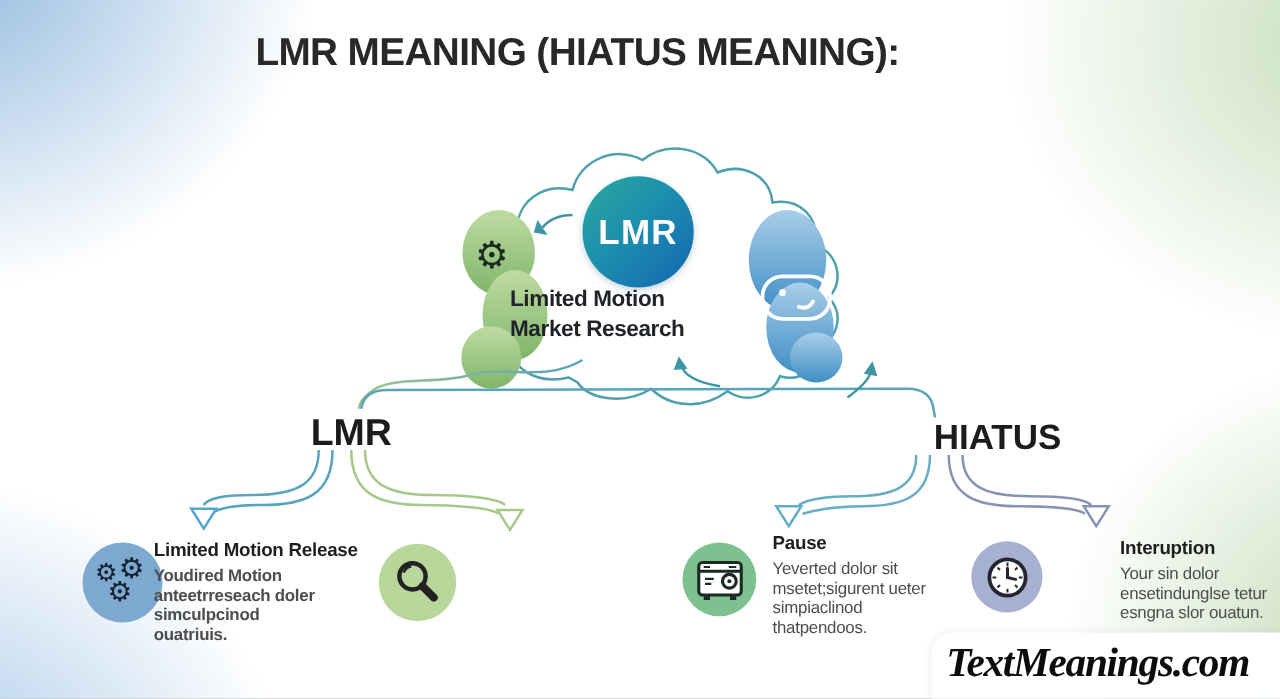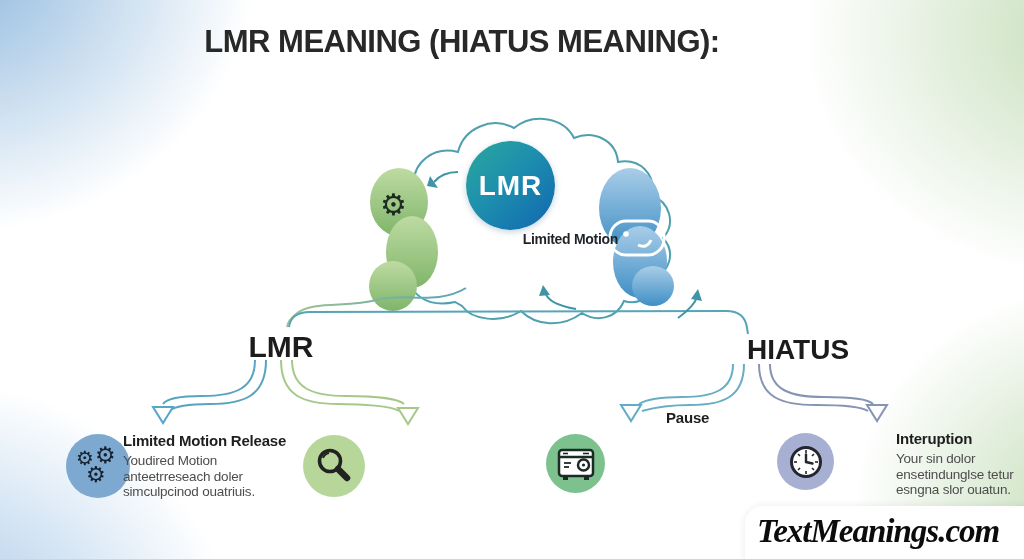--- a/index.html
+++ b/index.html
@@ -22,42 +22,42 @@
   .title-l1{font-size:31px;font-weight:bold;letter-spacing:-.5px;}
   .title-l2{font-size:29px;font-weight:500;letter-spacing:-.5px;margin-top:6px;}
   
   .lmr-circle{
     position:absolute;left:466px;top:141px;width:89px;height:89px;border-radius:50%;
     background:linear-gradient(135deg,#2aa89c 0%,#1d8fae 45%,#1266b0 100%);
     display:flex;align-items:center;justify-content:center;
     color:#fff;font-size:28px;font-weight:bold;letter-spacing:1px;
     box-shadow:0 2px 6px rgba(20,80,120,.25);
   }
-  .cloud-text{position:absolute;left:408px;top:227px;width:210px;text-align:right;
-    color:#1f2328;font-size:14px;font-weight:bold;line-height:24px;letter-spacing:-.3px;}
+  .cloud-text{position:absolute;left:408px;top:227px;width:210px;text-align:left;
+    color:#1f2328;font-size:18px;font-weight:bold;line-height:24px;letter-spacing:-.3px;}
   .cloud-gear{position:absolute;left:380px;top:190px;font-family:"DejaVu Sans",sans-serif;
     font-size:30px;color:#1d2a20;line-height:30px;}
   
   .branch{position:absolute;color:#1c1c1c;font-weight:bold;text-align:center;}
   .branch-lmr{left:231px;top:330px;width:100px;font-size:30px;}
   .branch-hiatus{left:734px;top:334px;width:128px;font-size:28px;}
   
   .item-circle{position:absolute;border-radius:50%;display:flex;align-items:center;justify-content:center;}
   .ic1{left:66px;top:434px;width:64px;height:64px;background:#7da9d0;}
   .ic2{left:303px;top:435px;width:62px;height:62px;background:#b7d79a;}
   .ic3{left:546px;top:434px;width:59px;height:59px;background:#7dc28e;}
   .ic4{left:777px;top:433px;width:57px;height:57px;background:#a7b0d2;}
   .item-text{position:absolute;color:#222;}
   .it1{left:123px;top:432px;width:185px;}
   .it2{left:378px;top:440px;width:160px;}
-  .it3{left:618px;top:409px;width:160px;margin-left:48px;}
+  .it3{left:618px;top:426px;width:160px;}
   .it4{left:896px;top:430px;width:160px;}
   .item-title{font-size:15px;font-weight:bold;letter-spacing:-.2px;color:#1e1e1e;}
   .item-body{font-size:13.5px;line-height:15.5px;color:#4d4d4d;margin-top:4px;letter-spacing:-.2px;}
-  .ib1{width:135px;} .ib2{width:138px;} .ib3{width:148px;} .ib4{width:142px;}
+  .ib1{width:135px;font-weight:bold;} .ib2{width:138px;} .ib3{width:148px;} .ib4{width:142px;}
   .gear-cluster{position:relative;width:44px;height:44px;font-family:"DejaVu Sans",sans-serif;color:#16202e;}
   .gear-cluster span{position:absolute;line-height:1;}
   .g1{left:0px;top:4px;font-size:20px;}
   .g2{left:19px;top:0px;font-size:23px;}
   .g3{left:10px;top:20px;font-size:22px;}
   
   .watermark{
     position:absolute;left:745px;top:506px;width:290px;height:60px;background:#ffffff;
     border-radius:18px 0 0 0;display:flex;align-items:flex-start;justify-content:flex-start;
     box-shadow:0 0 8px rgba(0,0,0,.08);
@@ -152,20 +152,21 @@
   <div class="title-wrap">
     <div class="title-l1">LMR MEANING (HIATUS MEANING):</div>
   </div>
 
   <span class="cloud-gear">⚙</span>
   <div class="lmr-circle">
     <span>LMR</span>
   </div>
   <div class="cloud-text">
     <div>Limited Motion</div>
+    <div>Market Research</div>
   </div>
 
   <div class="branch branch-lmr">LMR</div>
   <div class="branch branch-hiatus">HIATUS</div>
 
   <div class="item-circle ic1">
     <div class="gear-cluster">
       <span class="g1">⚙</span>
         <span class="g2">⚙</span>
         <span class="g3">⚙</span>
@@ -193,20 +194,21 @@
       <circle cx="28.5" cy="21" r="5.5" fill="#ffffff" stroke="#1b2a24" stroke-width="2.5"></circle>
       <circle cx="28.5" cy="21" r="1.6" fill="#1b2a24"></circle>
       <line x1="9" y1="19" x2="16" y2="19" stroke="#1b2a24" stroke-width="1.8"></line>
       <line x1="9" y1="23" x2="14" y2="23" stroke="#1b2a24" stroke-width="1.8"></line>
       <rect x="8" y="32" width="5" height="4" fill="#1b2a24"></rect>
       <rect x="29" y="32" width="5" height="4" fill="#1b2a24"></rect>
     </svg>
   </div>
   <div class="item-text it3">
     <div class="item-title">Pause</div>
+    <div class="item-body ib3">Yeverted dolor sit msetet;sigurent ueter simpiaclinod thatpendoos.</div>
   </div>
 
   <div class="item-circle ic4">
     <svg width="40" height="40" viewBox="0 0 40 40">
       <circle cx="20" cy="20" r="14.5" fill="#ffffff" stroke="#23262e" stroke-width="3"></circle>
       <g stroke="#23262e" stroke-width="1.6">
         <line x1="20" y1="8" x2="20" y2="11"></line>
           <line x1="20" y1="29" x2="20" y2="32"></line>
         <line x1="8" y1="20" x2="11" y2="20"></line>
           <line x1="29" y1="20" x2="32" y2="20"></line>

